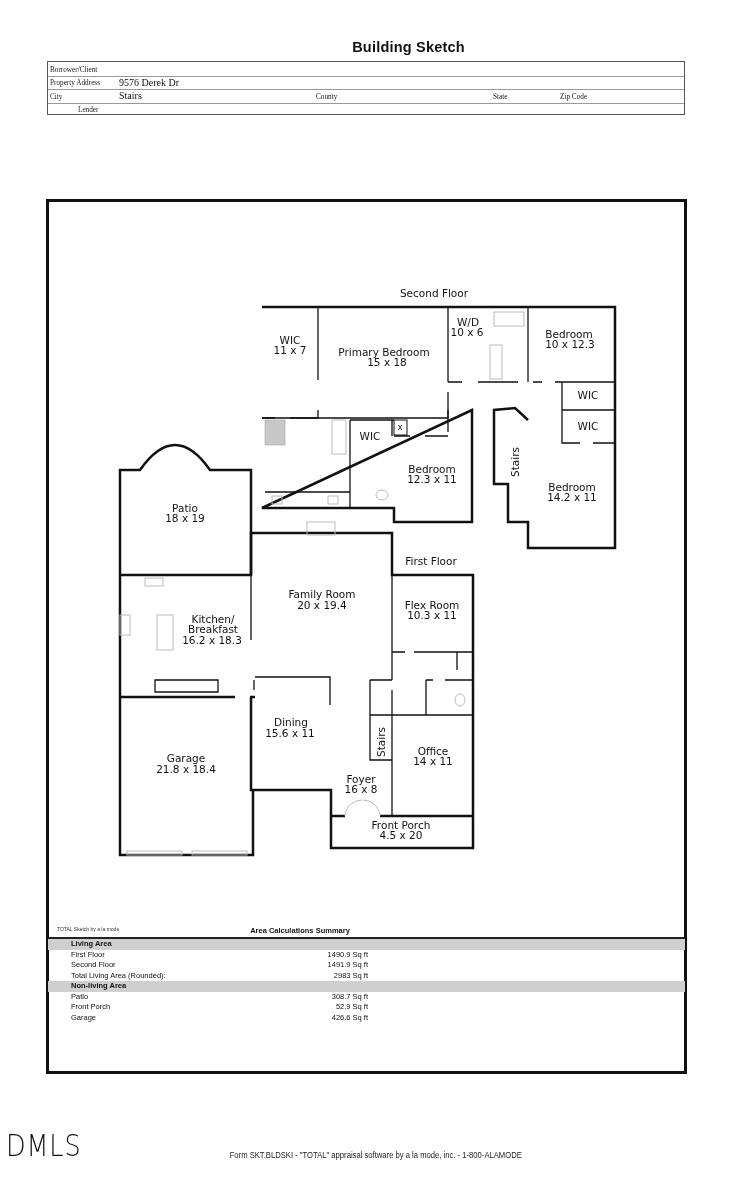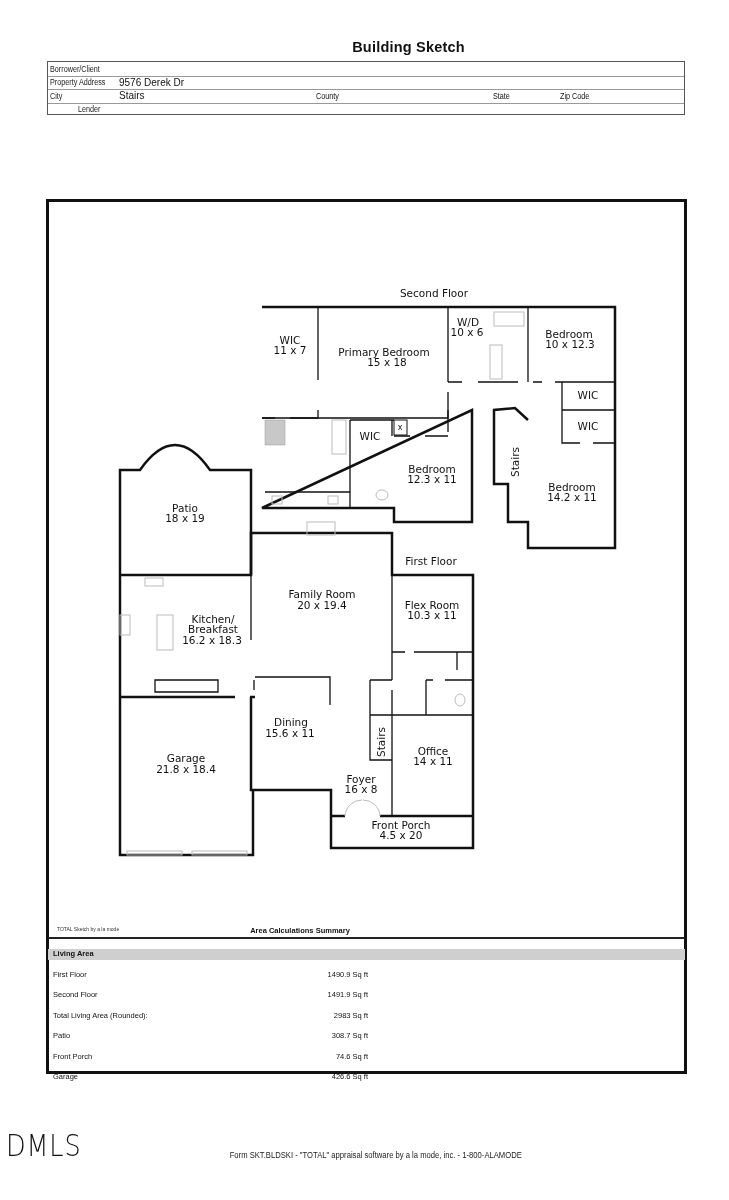--- a/index.html
+++ b/index.html
@@ -1,31 +1,31 @@
 <!DOCTYPE html>
 <html><head>
 <meta charset="utf-8">
 <style>
   html, body { margin: 0; padding: 0; background: #ffffff; }
   body { width: 729px; height: 1200px; position: relative; overflow: hidden; font-family: "Liberation Sans", sans-serif; color: #111; }
   .title { position: absolute; left: 0; width: 729px; top: 39px; text-align: center; font-weight: bold; font-size: 14.5px; letter-spacing: 0.2px; padding-left: 44px; }
   .hdr { position: absolute; left: 47px; top: 61px; width: 638px; height: 54px; border: 1.5px solid #555; box-sizing: border-box; }
-  .hdr-row { position: absolute; left: 0; width: 100%; height: 13.5px; border-bottom: 1px solid #999; font-size: 8.5px; }
+  .hdr-row { position: absolute; left: 0; width: 100%; height: 13.5px; border-bottom: 1px solid #999; font-size: 8.5px; font-family: Liberation Serif, serif; }
   .hdr-row:last-child { border-bottom: none; margin-left: 28px; }
   .hdr-lbl { position: absolute; left: 2px; top: 1.5px; color: #222; transform: scaleX(0.85); transform-origin: left; }
   .hdr-val { position: absolute; left: 71px; top: 1px; font-size: 10px; color: #111; }
   .hdr-county { position: absolute; left: 268px; top: 1.5px; transform: scaleX(0.85); transform-origin: left; }
   .hdr-state { position: absolute; left: 445px; top: 1.5px; transform: scaleX(0.85); transform-origin: left; }
   .hdr-zip { position: absolute; left: 512px; top: 1.5px; transform: scaleX(0.85); transform-origin: left; }
   .frame { position: absolute; left: 46px; top: 199px; width: 641px; height: 875px; border: 3px solid #111; box-sizing: border-box; }
   svg.plan { position: absolute; left: 0; top: 0; }
   .sketch-credit { position: absolute; left: 57px; top: 926px; font-size: 5px; color: #333; }
   .summary-title { position: absolute; left: 0; width: 600px; top: 926px; text-align: center; font-size: 7.5px; font-weight: bold; }
   .summary { position: absolute; left: 48px; top: 937px; width: 637px; font-size: 7.5px; border-top: 2px solid #222; }
-  .s-row { height: 10.5px; line-height: 10.5px; position: relative; padding-left: 5px; margin-top: 10px; }
+  .s-row { height: 10.5px; line-height: 10.5px; position: relative; padding-left: 23px; }
   .s-head { background: #cfcfcf; font-weight: bold; }
   .s-bold { font-weight: normal; }
   .s-val { position: absolute; left: 0; width: 320px; text-align: right; top: 0; }
   .footer-logo { position: absolute; left: 6px; top: 1128px; font-size: 30px; font-weight: 100; color: #111; letter-spacing: 1px; font-family: "DejaVu Sans", sans-serif; transform: scaleX(0.85); transform-origin: left; }
   .footer-text { position: absolute; left: 0; width: 729px; text-align: center; top: 1150px; font-size: 8.5px; color: #222; padding-left: 25px; box-sizing: border-box; transform: scaleX(0.9); }
   .lbl { font-family: "DejaVu Sans", sans-serif; font-size: 10.5px; fill: #111; text-anchor: middle; }
 </style>
 </head>
 <body>
 
@@ -157,27 +157,28 @@
     <span class="s-val">1490.9 Sq ft</span>
   </div>
   <div class="s-row">
     <span>Second Floor</span>
     <span class="s-val">1491.9 Sq ft</span>
   </div>
   <div class="s-row s-bold">
     <span>Total Living Area (Rounded):</span>
     <span class="s-val">2983 Sq ft</span>
   </div>
+  <div class="s-row s-head">Non-living Area</div>
   <div class="s-row">
     <span>Patio</span>
     <span class="s-val">308.7 Sq ft</span>
   </div>
   <div class="s-row">
     <span>Front Porch</span>
-    <span class="s-val">74.6 Sq ft</span>
+    <span class="s-val">52.9 Sq ft</span>
   </div>
   <div class="s-row">
     <span>Garage</span>
     <span class="s-val">426.6 Sq ft</span>
   </div>
 </div>
 
 <div class="footer-logo">DMLS</div>
 <div class="footer-text">Form SKT.BLDSKI - "TOTAL" appraisal software by a la mode, inc. - 1-800-ALAMODE</div>
 

